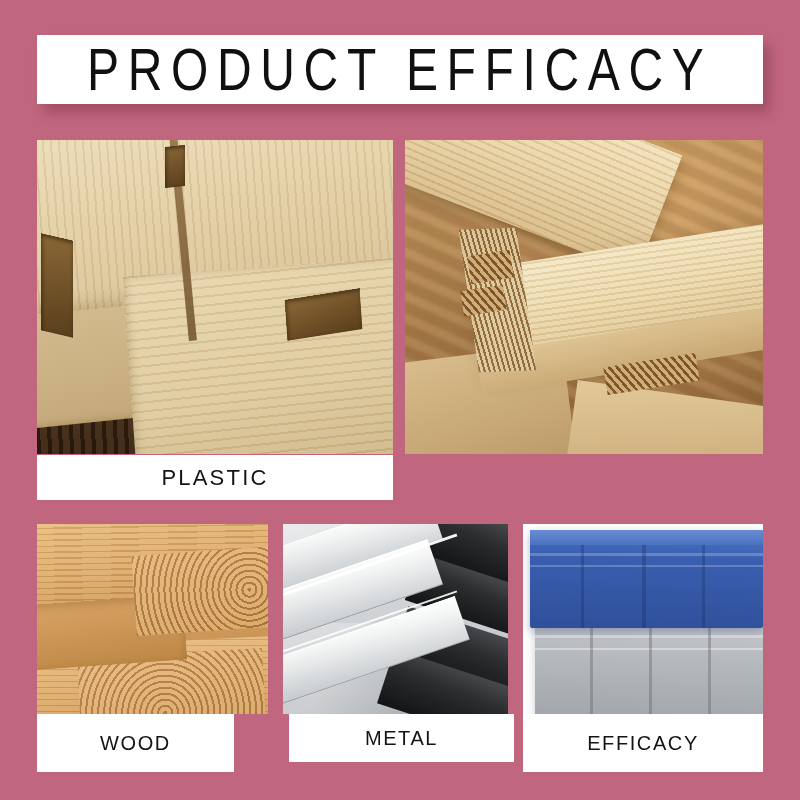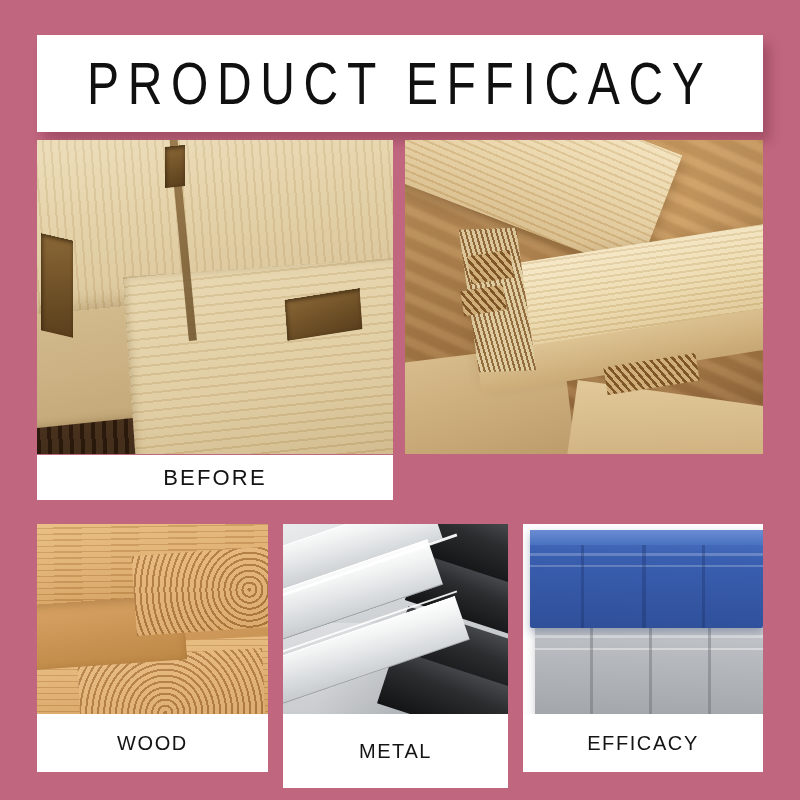--- a/index.html
+++ b/index.html
@@ -9,21 +9,21 @@
     font-family:"Liberation Sans", sans-serif;
     overflow:hidden;
   }
   .poster{
     position:relative;width:800px;height:800px;
     background:#c1667f;
   }
 
   
   .title-banner{
-    position:absolute;left:37px;top:35px;width:726px;height:97px;
+    position:absolute;left:37px;top:35px;width:726px;height:69px;
     background:#ffffff;
     box-shadow:7px 9px 11px rgba(88,28,48,.30);
     display:flex;align-items:center;justify-content:center;
   }
   .title-text{
     font-family:"Liberation Sans", sans-serif;
     font-size:50px;font-weight:400;letter-spacing:9px;
     color:#101010;line-height:1;
     transform:scaleY(1.18) scaleX(.96);
     white-space:nowrap;
@@ -266,22 +266,22 @@
   .pl-dark{
     position:absolute;left:9%;top:43%;width:62%;height:9%;
     background:#1b1c1e;transform:skewY(-3deg);
   }
   .pl-grib{position:absolute;background:rgba(255,255,255,.40);}
   .pl-gribv{position:absolute;background:rgba(90,93,97,.35);}
 
   
   #lbl-before{left:37px;top:455px;width:356px;height:45px;}
   #lbl-after{left:405px;top:455px;width:358px;height:45px;}
-  #lbl-wood{left:37px;top:714px;width:231px;height:58px;}
-  #lbl-metal{left:283px;top:714px;width:225px;height:74px;}
+  #lbl-wood{left:37px;top:714px;width:197px;height:58px;}
+  #lbl-metal{left:289px;top:714px;width:225px;height:48px;}
   #lbl-plastic{left:523px;top:714px;width:240px;height:58px;}
 </style>
 </head>
 <body>
 
 <div class="poster">
 
   <div class="title-banner">
     <div class="title-text">PRODUCT EFFICACY</div>
   </div>
@@ -377,21 +377,21 @@
       <div class="pl-blue-top"></div>
       <div class="pl-rib" style="left:0;top:24%;width:100%;height:3px;"></div>
       <div class="pl-rib" style="left:0;top:36%;width:100%;height:2px;"></div>
       <div class="pl-ribv" style="left:22%;top:16%;width:3px;height:84%;"></div>
       <div class="pl-ribv" style="left:48%;top:16%;width:4px;height:84%;"></div>
       <div class="pl-ribv" style="left:74%;top:16%;width:3px;height:84%;"></div>
     </div>
   </div>
 
   <div class="label" id="lbl-before">
-    <span>BEFORE</span>
+    <span>PLASTIC</span>
   </div>
   <div class="label small" id="lbl-wood">
     <span>WOOD</span>
   </div>
   <div class="label small" id="lbl-metal">
     <span>METAL</span>
   </div>
   <div class="label small" id="lbl-plastic">
     <span>EFFICACY</span>
   </div>

